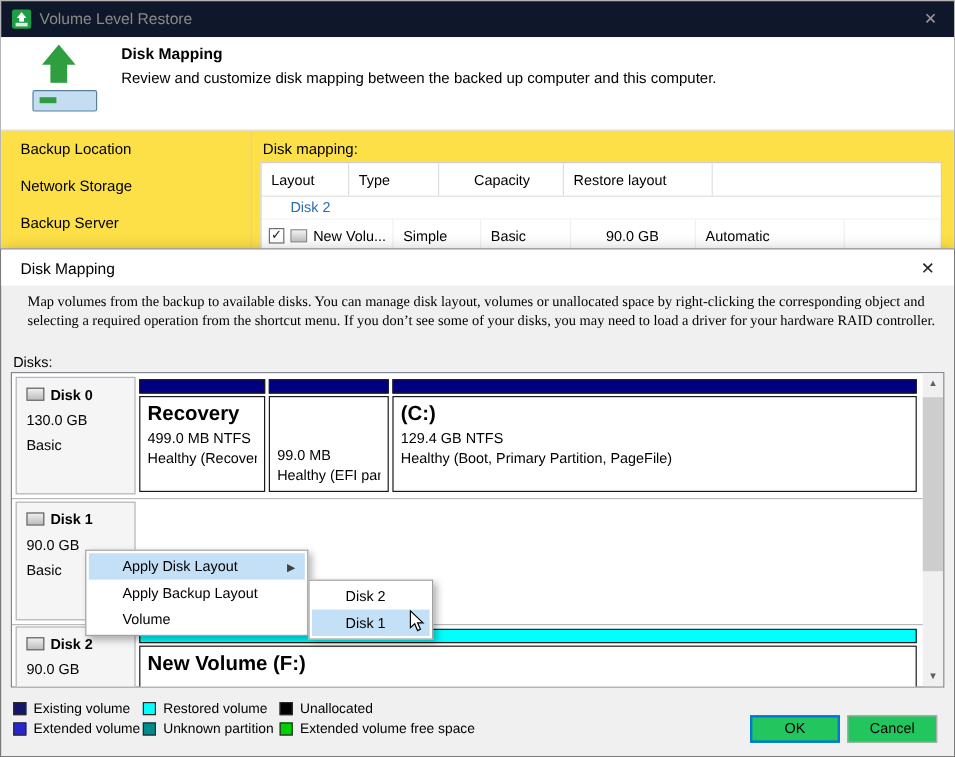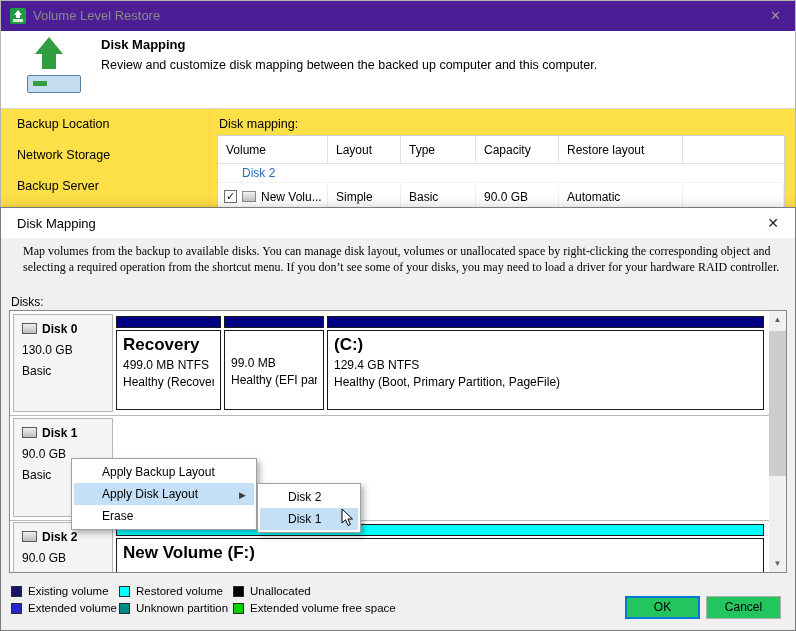--- a/index.html
+++ b/index.html
@@ -3,21 +3,21 @@
 <meta charset="utf-8">
 <style>
   * { margin:0; padding:0; box-sizing:border-box; }
   body { font-family:"Liberation Sans", sans-serif; background:#888; }
   .screen { position:relative; width:796px; height:631px; background:#ffffff; overflow:hidden;
             font-family:"Liberation Sans", sans-serif; color:#000; }
 
   
   .bg-window { position:absolute; left:0; top:0; width:796px; height:207px; background:#fff;
                border:1px solid #b5b5b5; border-bottom:none; }
-  .bg-titlebar { position:relative; height:30px; background:#4c1d95; }
+  .bg-titlebar { position:relative; height:30px; background:#0f172a; }
   .bg-app-icon { position:absolute; left:9px; top:7px; width:16px; height:16px; background:#1f9d46; border-radius:2px; }
   .bg-app-icon .a-up { position:absolute; left:4px; top:2px; width:0; height:0;
       border-left:4px solid transparent; border-right:4px solid transparent; border-bottom:5px solid #fff; }
   .bg-app-icon .a-stem { position:absolute; left:6px; top:6px; width:4px; height:4px; background:#fff; }
   .bg-app-icon .a-base { position:absolute; left:3px; top:11px; width:10px; height:3px; background:#d8efe0; }
   .bg-title { position:absolute; left:32px; top:0; line-height:30px; font-size:13px; color:#8a8a8a; }
   .bg-close { position:absolute; right:14px; top:0; line-height:30px; font-size:13px; color:#9a9a9a; cursor:default; }
 
   .bg-header { position:absolute; left:0; top:30px; right:0; height:78px; background:#fff; border-bottom:1px solid #d9d9d9; }
   .hdr-icon { position:absolute; left:24px; top:6px; width:60px; height:64px; }
@@ -33,21 +33,21 @@
   .bg-body { position:absolute; left:0; top:108px; right:0; bottom:0; background:#fde047; }
   .bg-sidebar { position:absolute; left:0; top:0; width:209px; height:100%; border-right:1px solid #d0d0d0; }
   .nav-item { padding-left:16px; line-height:31px; font-size:12.5px; cursor:default; }
 
   .bg-main { position:absolute; left:210px; top:0; right:0; height:100%; }
   .tbl-label { position:absolute; left:8px; top:8px; font-size:12.5px; }
   .tbl { position:absolute; left:6px; top:26px; right:10px; bottom:0; background:#fff;
          border:1px solid #d0d0d0; border-bottom:none; overflow:hidden; }
   .tbl-head { display:flex; height:28px; border-bottom:1px solid #e0e0e0; }
   .th { padding:7px 0 0 8px; font-size:12px; border-right:1px solid #e0e0e0; white-space:nowrap; overflow:hidden; }
-  .c-volume{width:110px;} .c-layout{width:73px;} .c-type{width:75px;} .c-capacity{width:83px;} .c-restore{width:124px;}
+  .c-volume{width:110px;} .c-layout{width:73px;} .c-type{width:75px;} .c-capacity{width:83px;margin-left:21px;} .c-restore{width:124px;}
   .c-rest{flex:1; border-right:none;}
   .tbl-group { height:19px; line-height:19px; padding-left:24px; font-size:12px; color:#2b6cb5; border-bottom:1px solid #f2f2f2; }
   .tbl-row { display:flex; height:27px; align-items:center; font-size:12px; }
   .td { padding-left:8px; height:100%; display:flex; align-items:center; border-right:1px solid #f0f0f0; white-space:nowrap; overflow:hidden; }
   .td.c-volume { padding-left:6px; }
   .checkbox { display:inline-block; width:13px; height:13px; border:1px solid #707070; background:#fff;
               font-size:11px; line-height:11px; text-align:center; color:#1b1b1b; margin-right:5px; flex:none; }
   .row-disk-icon { display:inline-block; width:14px; height:11px; border:1px solid #8a8a8a;
               background:linear-gradient(#f2f2f2,#c2c2c2); margin-right:5px; flex:none; }
 
@@ -79,21 +79,21 @@
   .disk-drive-icon { display:inline-block; width:15px; height:11px; border:1px solid #5a5a5a;
                background:linear-gradient(#efefef,#bdbdbd); margin-right:5px; vertical-align:-1px; }
 
   .part { position:absolute; top:2px; }
   .part-bar { height:12px; border:1px solid #1a1a1a; }
   .bar-navy { background:#000082; }
   .bar-cyan { background:#00ffff; }
   .part-body { margin-top:2px; border:1px solid #1a1a1a; background:#fff; padding:4px 6px; overflow:hidden; }
   .part-name { font-size:17px; font-weight:bold; white-space:nowrap; overflow:hidden; }
   .part-size, .part-status { font-size:12px; margin-top:3px; white-space:nowrap; overflow:hidden; }
-  .part-noname .part-body { padding-top:22px; }
+  .part-noname .part-body { padding-top:38px; }
 
   .row0 { top:3px; height:98px; }
   .row0 .part-body { height:80px; }
   .p0-1 { left:106px; width:105px; }
   .p0-2 { left:214px; width:100px; }
   .p0-3 { left:317px; width:437px; }
 
   .row1 { top:107px; height:99px; }
   .row1 .part-body { height:81px; }
   .p1-1 { left:106px; width:648px; }
@@ -160,21 +160,20 @@
       <div class="bg-sidebar">
         <div class="nav-item">Backup Location</div>
         <div class="nav-item">Network Storage</div>
         <div class="nav-item">Backup Server</div>
       </div>
 
       <div class="bg-main">
         <div class="tbl-label">Disk mapping:</div>
         <div class="tbl">
           <div class="tbl-head">
-            <div class="th c-volume">Volume</div>
             <div class="th c-layout">Layout</div>
             <div class="th c-type">Type</div>
             <div class="th c-capacity">Capacity</div>
             <div class="th c-restore">Restore layout</div>
             <div class="th c-rest"></div>
           </div>
           <div class="tbl-group">Disk 2</div>
           <div class="tbl-row">
             <div class="td c-volume">
               <span class="checkbox">✓</span>
@@ -263,26 +262,26 @@
       </div>
 
       <div class="scrollbar">
         <div class="sb-btn sb-up">▲</div>
         <div class="sb-thumb"></div>
         <div class="sb-btn sb-down">▼</div>
       </div>
     </div>
 
     <div class="ctx-menu">
-      <div class="menu-item">Apply Backup Layout</div>
       <div class="menu-item hl">
         <span>Apply Disk Layout</span>
         <span class="menu-arrow">▶</span>
       </div>
-      <div class="menu-item">Erase</div>
+      <div class="menu-item">Apply Backup Layout</div>
+      <div class="menu-item">Volume</div>
     </div>
 
     <div class="submenu">
       <div class="menu-item">Disk 2</div>
       <div class="menu-item hl">Disk 1</div>
     </div>
 
     <div class="cursor">
       <svg width="14" height="20" viewBox="0 0 14 20">
         <path d="M1 1 L1 15 L4.6 11.8 L7 17.5 L9.4 16.4 L7 11 L11.5 11 Z" fill="#ffffff" stroke="#000000" stroke-width="1"></path>

